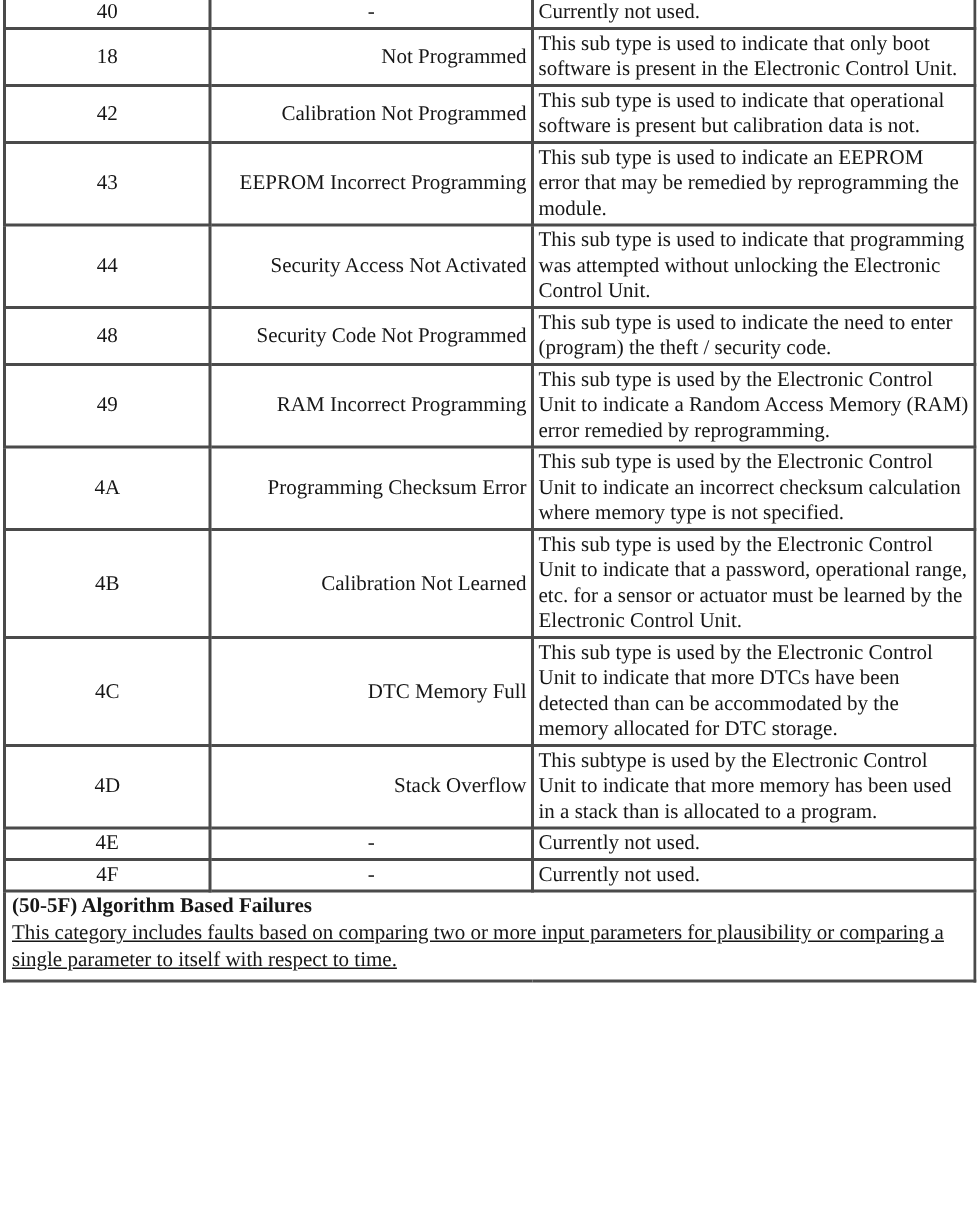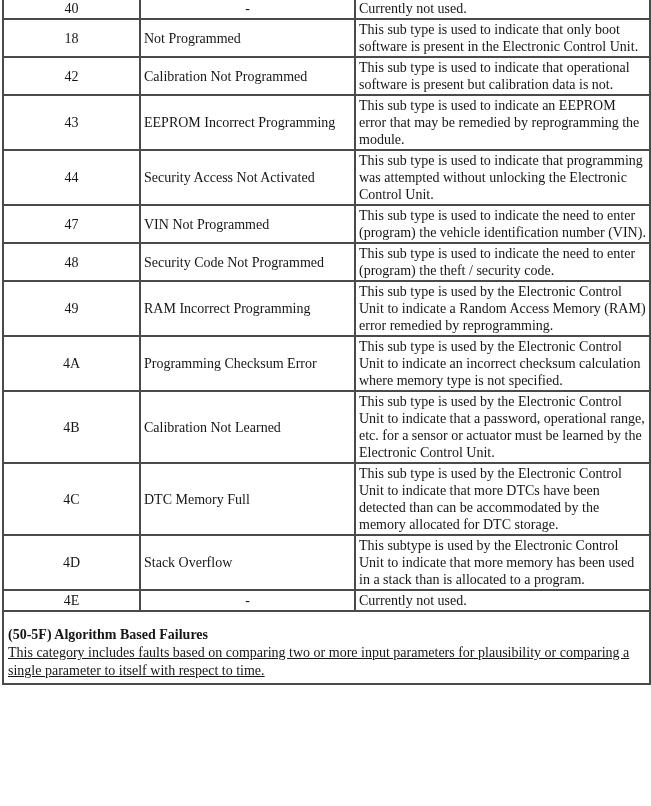--- a/index.html
+++ b/index.html
@@ -32,32 +32,32 @@
     padding: 1px 3px;
     vertical-align: top;
     word-wrap: break-word;
   }
   td.code {
     text-align: center;
     vertical-align: middle;
     padding: 1px 0;
   }
   td.name {
-    text-align: left;
+    text-align: right;
     vertical-align: middle;
   }
   td.name.dash {
     text-align: center;
   }
   td.desc {
     text-align: left;
     vertical-align: top;
   }
   td.footer-cell {
-    padding: 14px 4px 3px 4px;
+    padding: 1px 4px 3px 4px;
   }
   .cat-heading {
     font-weight: bold;
     font-size: 14px;
     line-height: 18px;
   }
   .cat-body {
     font-size: 14px;
     line-height: 18px;
     text-decoration: underline;
@@ -99,25 +99,20 @@
   </tr>
 
   <tr>
     <td class="code">44</td>
     <td class="name">Security Access Not Activated</td>
     <td class="desc">This sub type is used to indicate that programming was attempted without unlocking the Electronic Control Unit.</td>
   </tr>
 
 
 
-  <tr>
-    <td class="code">47</td>
-    <td class="name">VIN Not Programmed</td>
-    <td class="desc">This sub type is used to indicate the need to enter (program) the vehicle identification number (VIN).</td>
-  </tr>
 
   <tr>
     <td class="code">48</td>
     <td class="name">Security Code Not Programmed</td>
     <td class="desc">This sub type is used to indicate the need to enter (program) the theft / security code.</td>
   </tr>
 
   <tr>
     <td class="code">49</td>
     <td class="name">RAM Incorrect Programming</td>
@@ -147,20 +142,25 @@
     <td class="name">Stack Overflow</td>
     <td class="desc">This subtype is used by the Electronic Control Unit to indicate that more memory has been used in a stack than is allocated to a program.</td>
   </tr>
 
   <tr>
     <td class="code">4E</td>
     <td class="name dash">-</td>
     <td class="desc">Currently not used.</td>
   </tr>
 
+  <tr>
+    <td class="code">4F</td>
+    <td class="name dash">-</td>
+    <td class="desc">Currently not used.</td>
+  </tr>
 </tbody>
     <tbody>
       <tr>
         <td colspan="3" class="footer-cell">
           <div class="cat-heading">(50-5F) Algorithm Based Failures</div>
           <div class="cat-body">This category includes faults based on comparing two or more input parameters for plausibility or comparing a single parameter to itself with respect to time.</div>
         </td>
       </tr>
     </tbody>
   </table>

